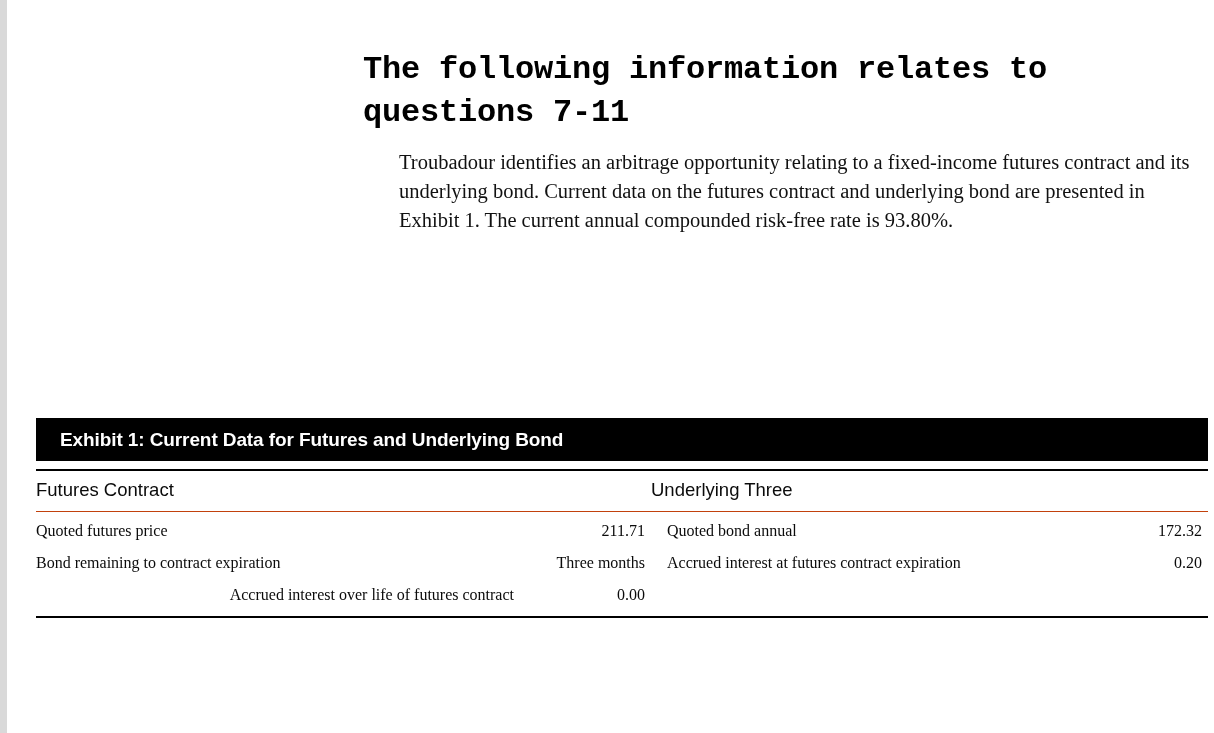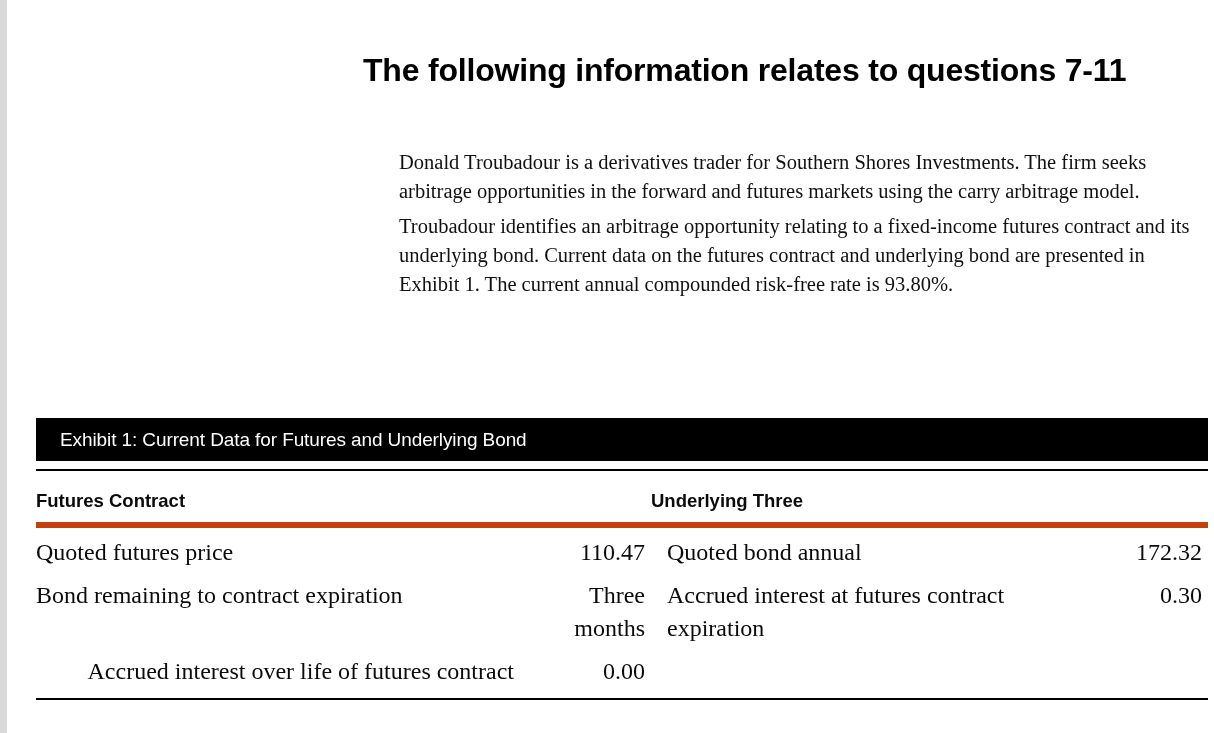--- a/index.html
+++ b/index.html
@@ -30,21 +30,21 @@
     width: 1214px;
     height: 733px;
   }
 
   
   .heading {
     position: absolute;
     left: 363px;
     top: 28px;
     width: 810px;
-    font-family: Liberation Sans, sans-serif;
+    font-family: Liberation Mono, monospace;
     font-weight: bold;
     font-size: 32px;
     line-height: 1.32;
     letter-spacing: -0.2px;
     color: #000000;
   }
 
   
   .vignette {
     position: absolute;
@@ -64,21 +64,21 @@
   .exhibit {
     position: absolute;
     left: 36px;
     top: 418px;
     width: 1172px;
   }
   .exhibit-title {
     background: #000000;
     color: #ffffff;
     font-family: "Liberation Sans", sans-serif;
-    font-weight: normal;
+    font-weight: bold;
     font-size: 19px;
     line-height: 43px;
     height: 43px;
     padding-left: 24px;
     box-sizing: border-box;
     letter-spacing: -0.1px;
   }
   table.exhibit-table {
     width: 100%;
     border-collapse: collapse;
@@ -90,31 +90,31 @@
     padding: 0;
     vertical-align: top;
   }
   .col-a { width: 478px; }
   .col-b { width: 137px; }
   .col-c { width: 420px; }
   .col-d { width: 137px; }
 
   tr.header-row th {
     font-family: "Liberation Sans", sans-serif;
-    font-weight: bold;
+    font-weight: normal;
     font-size: 18.5px;
     text-align: left;
-    padding: 19px 0 10px 0;
+    padding: 8px 0 10px 0;
     border-top: 2px solid #000;
-    border-bottom: 6px solid #c2410c;
+    border-bottom: 1px solid #c2410c;
   }
   tr.header-row th.num { text-align: right; }
 
   tr.data-row td {
-    font-size: 24px;
+    font-size: 16px;
     line-height: 1.38;
     padding: 8px 0 2px 0;
   }
   tr.data-row td.num {
     text-align: right;
     padding-right: 6px;
   }
   tr.data-row td.label-c,
   tr.data-row th.head-c {
     padding-left: 16px;
@@ -132,21 +132,20 @@
 </head>
 <body>
 
 <div class="left-rule"></div>
 
 <div class="page">
 
   <h1 class="heading">The following information relates to questions 7-11</h1>
 
   <div class="vignette">
-    <p>Donald Troubadour is a derivatives trader for Southern Shores Investments. The firm seeks arbitrage opportunities in the forward and futures markets using the carry arbitrage model.</p>
     <p>Troubadour identifies an arbitrage opportunity relating to a fixed-income futures contract and its underlying bond. Current data on the futures contract and underlying bond are presented in Exhibit 1. The current annual compounded risk-free rate is 93.80%.</p>
   </div>
 
   <div class="exhibit">
     <div class="exhibit-title">Exhibit 1: Current Data for Futures and Underlying Bond</div>
 
     <table class="exhibit-table">
       <colgroup>
         <col class="col-a">
         <col class="col-b">
@@ -157,29 +156,29 @@
         <tr class="header-row">
           <th>Futures Contract</th>
           <th class="num"></th>
           <th class="head-c">Underlying Three</th>
           <th class="num"></th>
         </tr>
       </thead>
       <tbody>
         <tr class="data-row">
           <td>Quoted futures price</td>
-          <td class="num">110.47</td>
+          <td class="num">211.71</td>
           <td class="label-c">Quoted bond annual</td>
           <td class="num">172.32</td>
         </tr>
         <tr class="data-row">
           <td>Bond remaining to contract expiration</td>
           <td class="num">Three months</td>
           <td class="label-c">Accrued interest at futures contract expiration</td>
-          <td class="num">0.30</td>
+          <td class="num">0.20</td>
         </tr>
         <tr class="data-row">
           <td>Accrued interest over life of futures contract</td>
           <td class="num">0.00</td>
           <td class="label-c"></td>
           <td class="num"></td>
         </tr>
       </tbody>
     </table>
     <div class="bottom-rule"></div>

